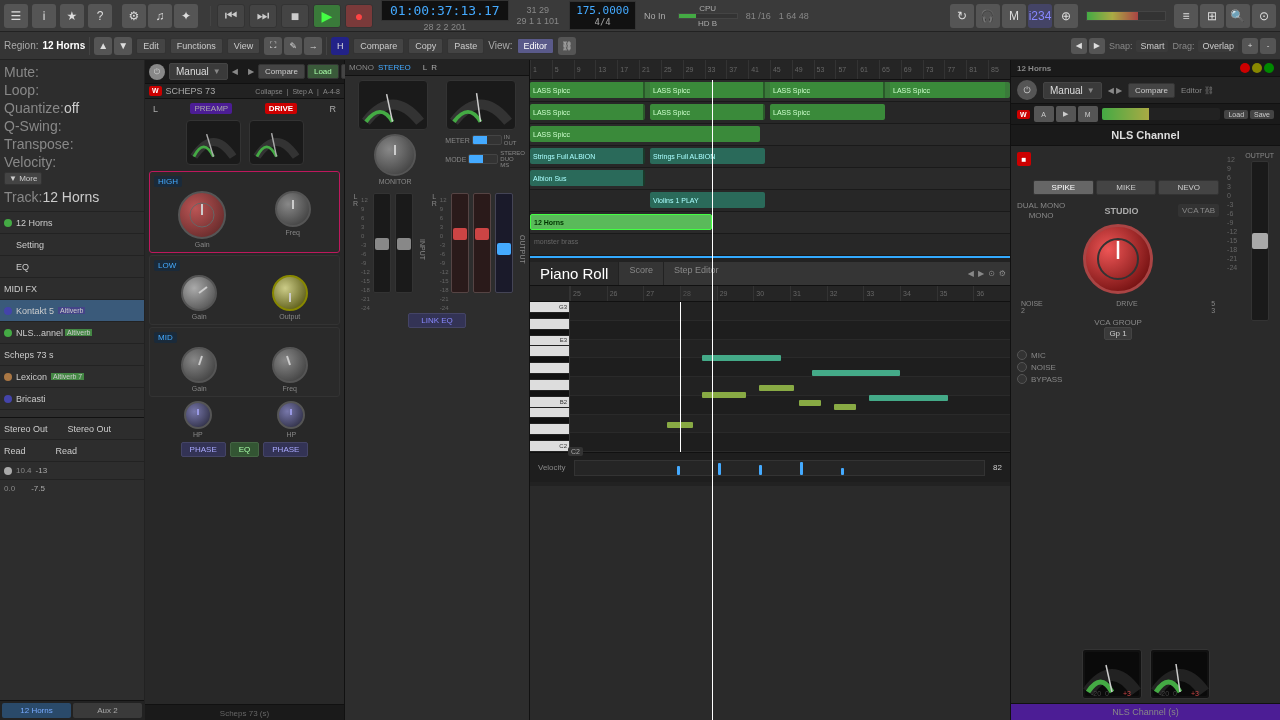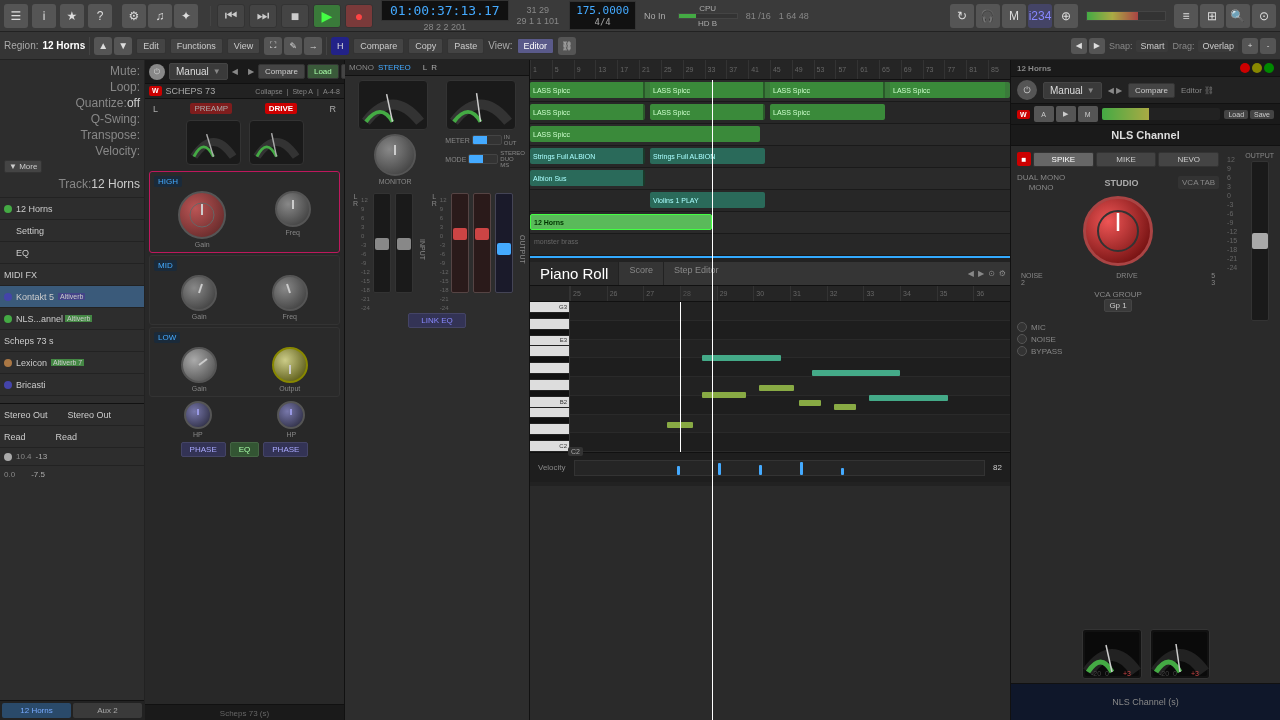--- a/index.html
+++ b/index.html
@@ -111,22 +111,22 @@
       border-right: 1px solid #222;
       flex-shrink: 0;
       display: flex;
       flex-direction: column;
     }
     .track-controls {
       border-bottom: 1px solid #222;
       padding: 4px;
     }
     .ctrl-row {
-      display: flex; align-items: center; justify-content: flex-end;
-      margin-bottom: 2px; font-size: 12px;
+      display: flex; align-items: center; justify-content: flex-start;
+      margin-bottom: 2px; font-size: 14px;
     }
     .ctrl-label { color: #888; }
     .ctrl-val { color: #ccc; }
     .small-btn {
       background: #444; border: 1px solid #333; border-radius: 2px;
       color: #ccc; font-size: 8px; padding: 1px 4px; cursor: pointer;
     }
     .track-list { flex: 1; overflow: hidden; }
     .track-item {
       display: flex; align-items: center;
@@ -212,21 +212,21 @@
 
     
     .nls-panel {
       width: 270px; background: #2a2a2a;
       border-left: 1px solid #111; flex-shrink: 0;
       display: flex; flex-direction: column;
     }
     .nls-btn {
       flex: 1; background: #444; border: 1px solid #333;
       color: #ccc; font-size: 8px; padding: 2px 4px; cursor: pointer;
-      border-radius: 2px; text-align: center;
+      border-radius: 2px; text-align: center; margin-top: 28px;
     }
     .nls-btn.active { background: #666; color: #fff; }
 
     .knob-large {
       width: 64px; height: 64px; border-radius: 50%;
       background: radial-gradient(circle at 35% 35%, #c55, #500);
       border: 3px solid #a44;
       margin: 0 auto 4px;
     }
     .drive-section {
@@ -269,21 +269,21 @@
       background: #444; border: 1px solid #333; border-radius: 2px;
       padding: 2px 6px; font-size: 9px; color: #ccc; cursor: pointer;
     }
     .view-btn.active { background: #5a5a8a; color: #fff; }
 
     .snap-label { font-size: 9px; color: #888; }
     .snap-val { font-size: 9px; color: #ccc; background: #3a3a3a;
       padding: 1px 4px; border-radius: 2px; cursor: pointer; }
     .preamp-label {
       font-size: 8px; color: #aaa;
-      background: #7f1d1d; padding: 1px 4px; border-radius: 2px;
+      background: #4c1d95; padding: 1px 4px; border-radius: 2px;
       text-align: center;
     }
     .drive-badge {
       background: #c00; color: #fff; font-size: 8px; font-weight: bold;
       padding: 1px 4px; border-radius: 2px;
     }
     .phase-btn {
       background: #335; border: 1px solid #446; color: #aaf;
       font-size: 8px; padding: 2px 8px; cursor: pointer; border-radius: 2px;
     }
@@ -587,62 +587,62 @@
                 <line x1="12" y1="12" x2="12" y2="3" stroke="#ccc" stroke-width="2"></line>
               </svg>
             </div>
             <span class="knob-label">Freq</span>
           </div>
         </div>
       </div>
 
       <div style="background:#2a2a2a;border:1px solid #333;border-radius:3px;padding:4px">
         <div style="display:flex;align-items:center;justify-content:space-between;margin-bottom:4px">
+          <span style="font-size:8px;color:#4af;background:#1a2a3a;padding:1px 4px;border-radius:2px">LOW</span>
+        </div>
+        <div style="display:flex;justify-content:space-around">
+          <div style="display:flex;flex-direction:column;align-items:center">
+            <div class="knob" style="background:radial-gradient(circle at 35% 35%, #aaa, #444)">
+              <svg width="24" height="24" viewBox="0 0 24 24">
+                <line x1="12" y1="12" x2="20" y2="6" stroke="#ccc" stroke-width="2"></line>
+              </svg>
+            </div>
+            <span class="knob-label">Gain</span>
+          </div>
+          <div style="display:flex;flex-direction:column;align-items:center">
+            <div class="knob" style="background:radial-gradient(circle at 35% 35%, #cc8, #440);border-color:#880">
+              <svg width="24" height="24" viewBox="0 0 24 24">
+                <line x1="12" y1="12" x2="12" y2="21" stroke="#ccc" stroke-width="2"></line>
+              </svg>
+            </div>
+            <span class="knob-label">Output</span>
+          </div>
+        </div>
+      </div>
+
+      <div style="background:#2a2a2a;border:1px solid #333;border-radius:3px;padding:4px">
+        <div style="display:flex;align-items:center;justify-content:space-between;margin-bottom:4px">
           <span style="font-size:8px;color:#4af;background:#1a2a3a;padding:1px 4px;border-radius:2px">MID</span>
         </div>
         <div style="display:flex;justify-content:space-around">
           <div style="display:flex;flex-direction:column;align-items:center">
             <div class="knob" style="background:radial-gradient(circle at 35% 35%, #888, #333)">
               <svg width="24" height="24" viewBox="0 0 24 24">
                 <line x1="12" y1="12" x2="15" y2="3" stroke="#ccc" stroke-width="2"></line>
               </svg>
             </div>
             <span class="knob-label">Gain</span>
           </div>
           <div style="display:flex;flex-direction:column;align-items:center">
             <div class="knob" style="background:radial-gradient(circle at 35% 35%, #888, #333)">
               <svg width="24" height="24" viewBox="0 0 24 24">
                 <line x1="12" y1="12" x2="9" y2="3" stroke="#ccc" stroke-width="2"></line>
               </svg>
             </div>
             <span class="knob-label">Freq</span>
-          </div>
-        </div>
-      </div>
-
-      <div style="background:#2a2a2a;border:1px solid #333;border-radius:3px;padding:4px">
-        <div style="display:flex;align-items:center;justify-content:space-between;margin-bottom:4px">
-          <span style="font-size:8px;color:#4af;background:#1a2a3a;padding:1px 4px;border-radius:2px">LOW</span>
-        </div>
-        <div style="display:flex;justify-content:space-around">
-          <div style="display:flex;flex-direction:column;align-items:center">
-            <div class="knob" style="background:radial-gradient(circle at 35% 35%, #aaa, #444)">
-              <svg width="24" height="24" viewBox="0 0 24 24">
-                <line x1="12" y1="12" x2="20" y2="6" stroke="#ccc" stroke-width="2"></line>
-              </svg>
-            </div>
-            <span class="knob-label">Gain</span>
-          </div>
-          <div style="display:flex;flex-direction:column;align-items:center">
-            <div class="knob" style="background:radial-gradient(circle at 35% 35%, #cc8, #440);border-color:#880">
-              <svg width="24" height="24" viewBox="0 0 24 24">
-                <line x1="12" y1="12" x2="12" y2="21" stroke="#ccc" stroke-width="2"></line>
-              </svg>
-            </div>
-            <span class="knob-label">Output</span>
           </div>
         </div>
       </div>
 
       <div style="display:flex;justify-content:space-around;padding:2px">
         <div style="display:flex;flex-direction:column;align-items:center">
           <div class="knob small" style="background:radial-gradient(circle at 35% 35%, #77a, #223)">
             <svg width="16" height="16" viewBox="0 0 16 16">
                 <line x1="8" y1="8" x2="8" y2="2" stroke="#aaf" stroke-width="1.5"></line>
               </svg>
@@ -1165,16 +1165,16 @@
           <path d="M5 42 Q29 8 53 42" fill="none" stroke="#222" stroke-width="12"></path>
           <path d="M5 42 Q18 22 29 42" fill="none" stroke="#4a4" stroke-width="5"></path>
           <line x1="29" y1="42" x2="25" y2="14" stroke="#ccc" stroke-width="1.5"></line>
           <text x="8" y="46" fill="#444" font-size="7">-20</text>
           <text x="22" y="46" fill="#444" font-size="7">0</text>
           <text x="40" y="46" fill="#c44" font-size="7">+3</text>
         </svg>
       </div>
     </div>
 
-    <div style="background:#0f172a;text-align:center;padding:13px;font-size:9px;color:#888;border-top:1px solid #111">NLS Channel (s)</div>
+    <div style="background:#4c1d95;text-align:center;padding:3px;font-size:9px;color:#888;border-top:1px solid #111">NLS Channel (s)</div>
   </div>
 
 </div>
 
 </body></html>

